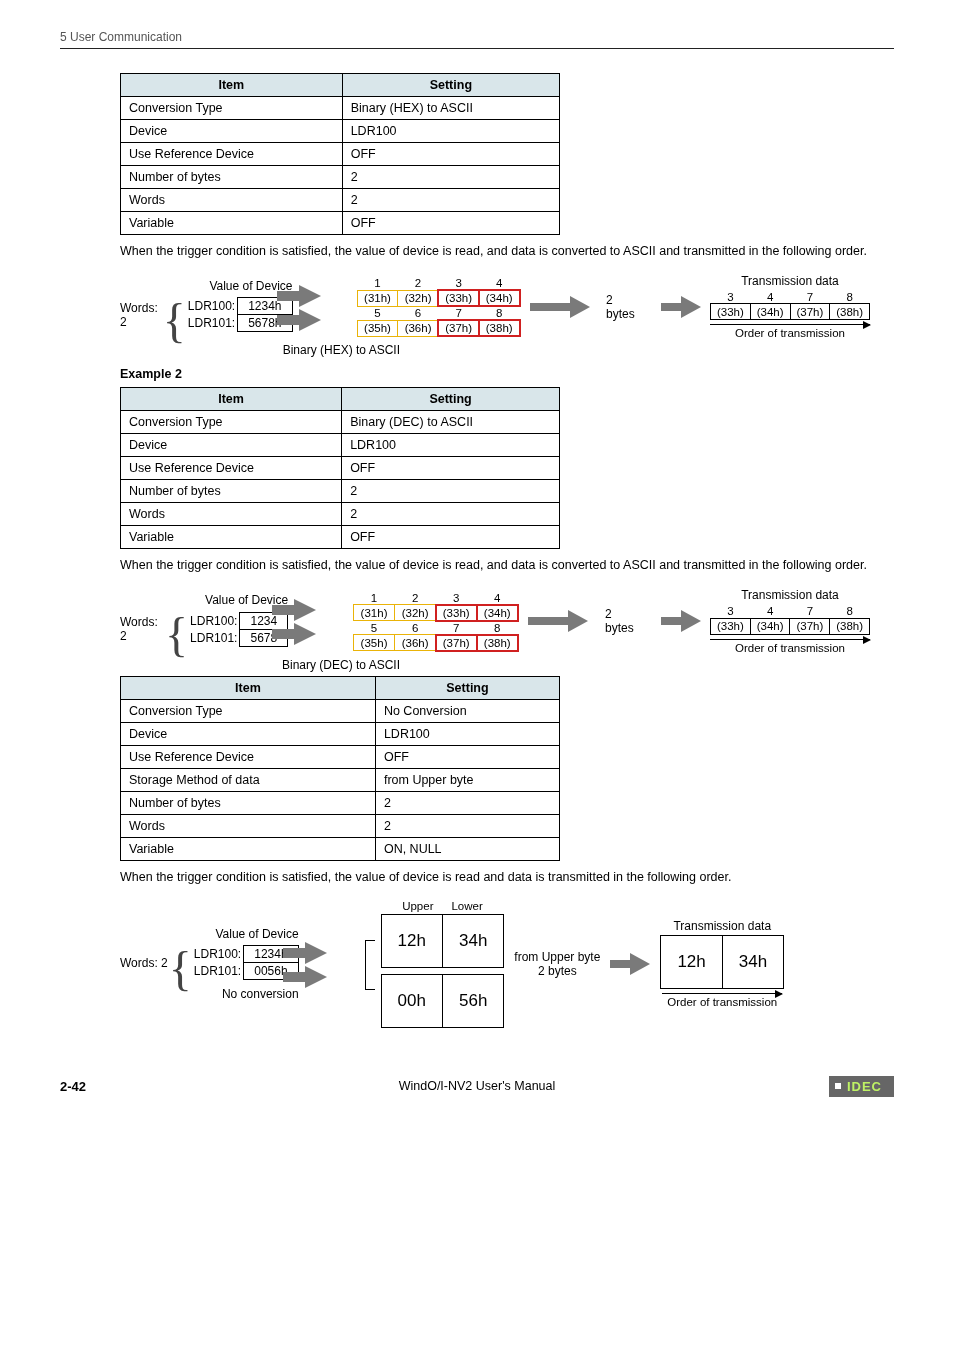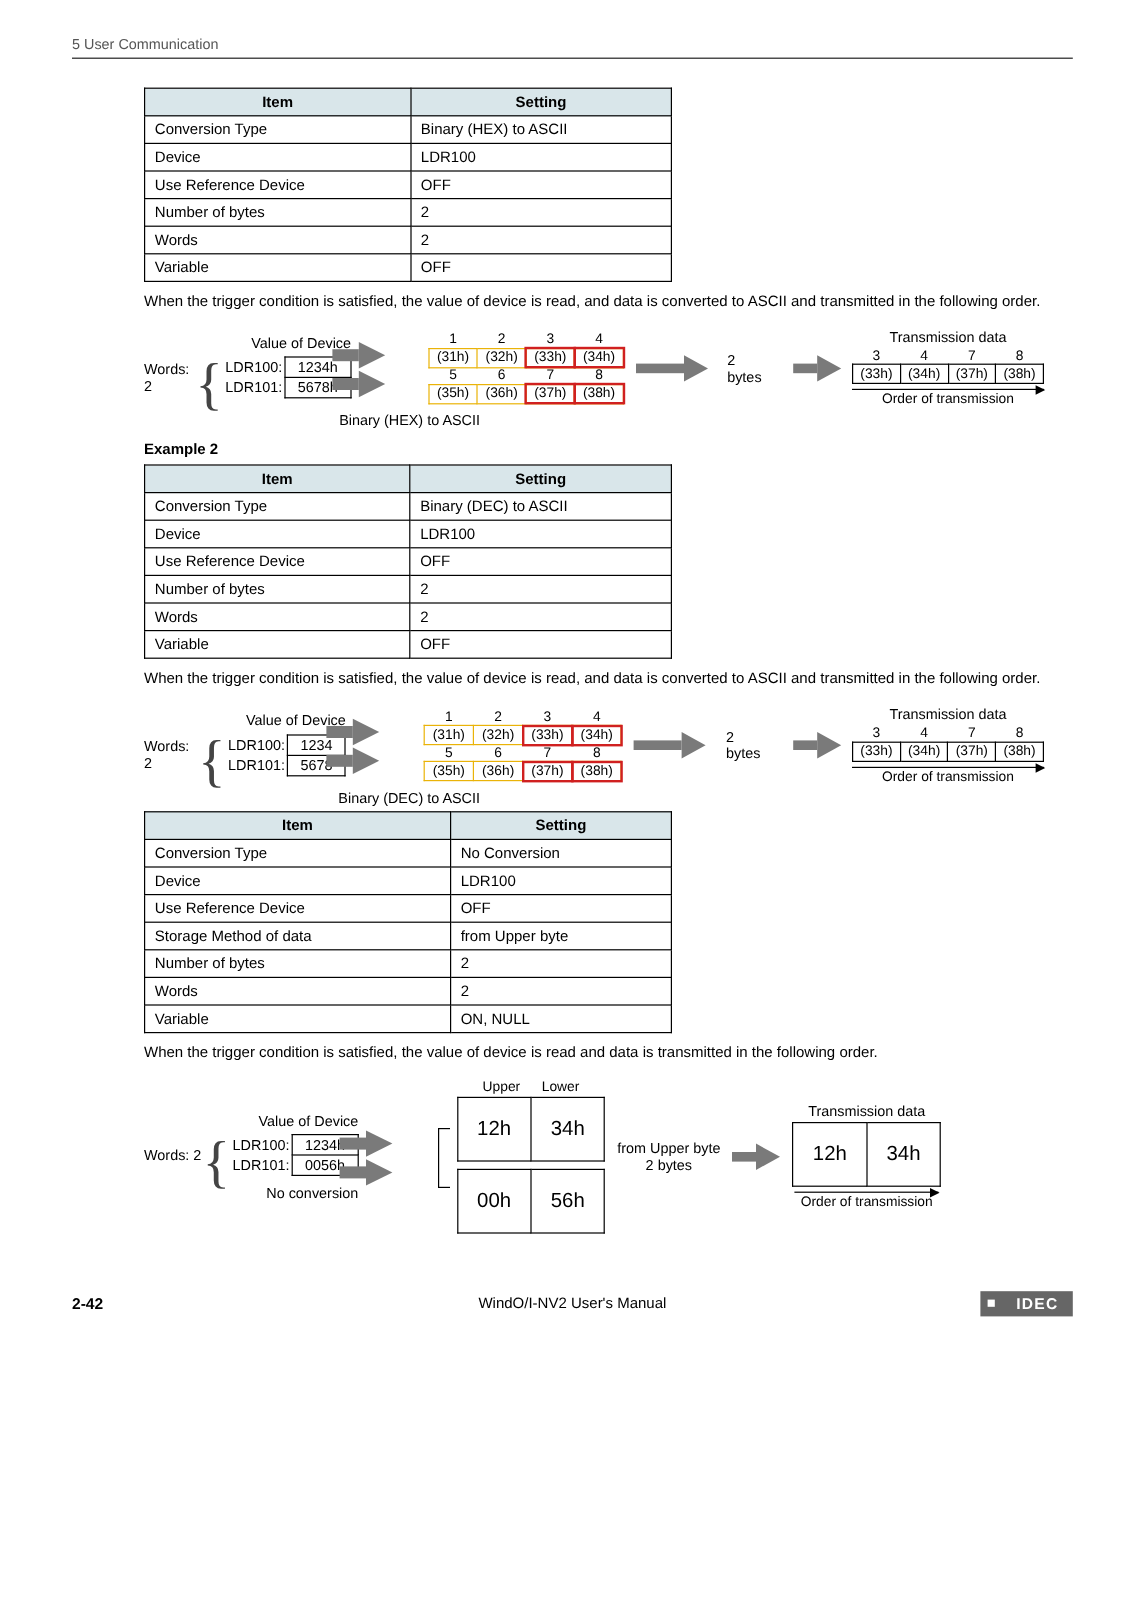--- a/index.html
+++ b/index.html
@@ -183,23 +183,23 @@
     margin-top: 42px;
     padding-top: 6px;
   }
   .footer .left { font-weight: bold; font-size: 13px; }
   .footer .center {
     position:absolute; left:50%; transform:translateX(-50%);
     font-size:12.5px;
   }
   .idec {
     background: #666;
-    color: #ffffff;
+    color: #bef264;
     font-weight: bold;
-    padding: 3px 12px 3px 30px;
+    padding: 3px 12px 3px 18px;
     font-size: 13px;
     letter-spacing: 1px;
     position: relative;
   }
   .idec::before {
     content:"";
     position:absolute; left:6px; top:50%;
     transform:translateY(-50%);
     width:6px; height:6px; background:#fff;
   }

